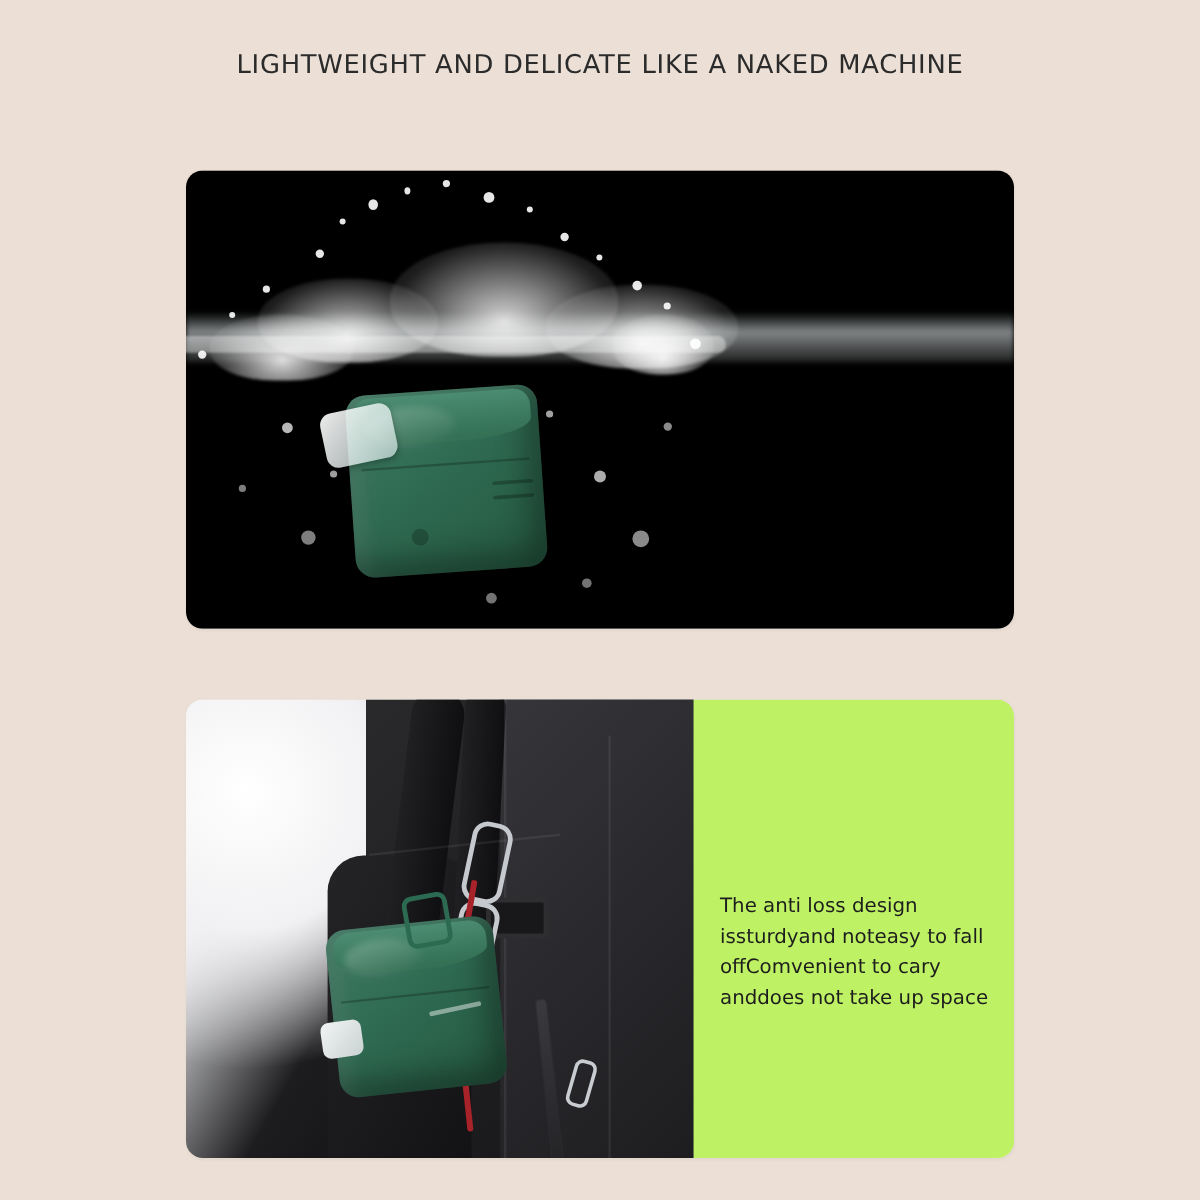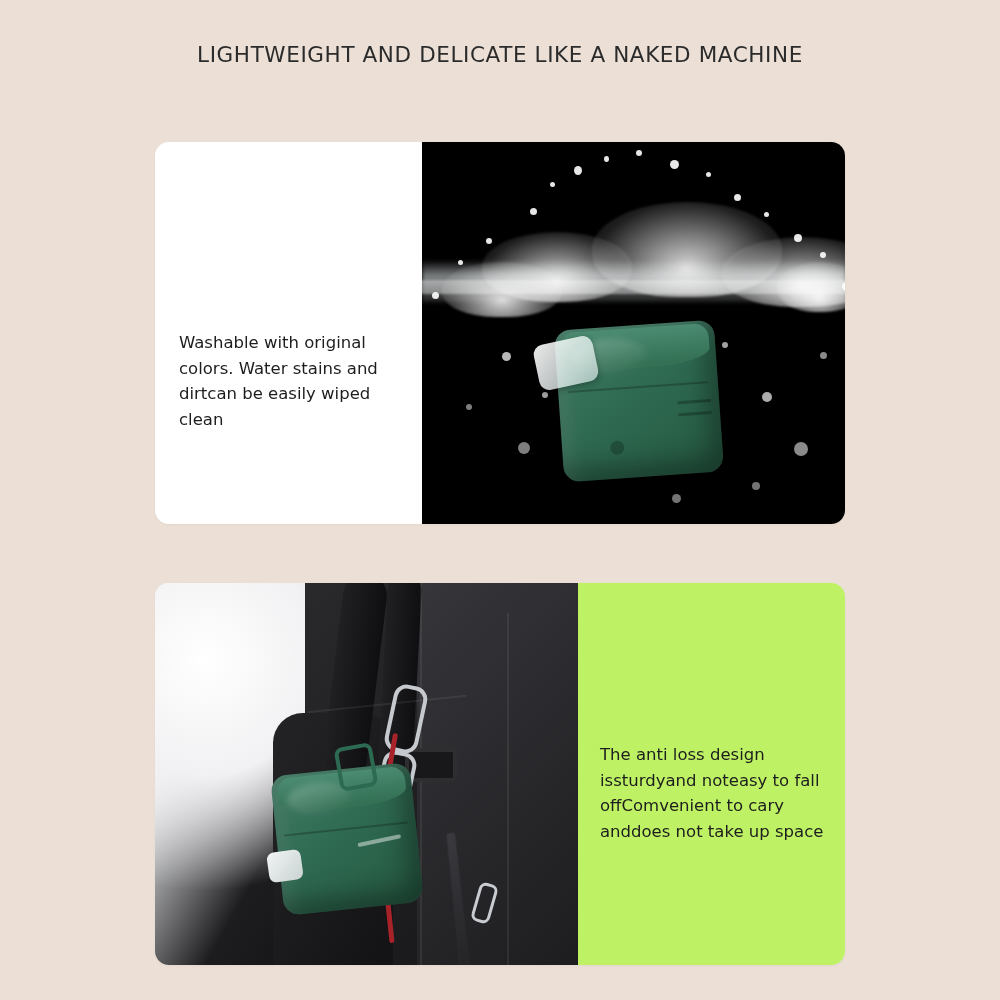--- a/index.html
+++ b/index.html
@@ -228,23 +228,20 @@
 </style>
 </head>
 <body style="background: rgb(236, 224, 214);">
 
 <div class="page">
 
   <div class="headline">LIGHTWEIGHT AND DELICATE LIKE A NAKED MACHINE</div>
 
   <div class="card" id="card-water">
 
-    <div class="text-pane">
-      <div class="card-text" id="water-text">Washable with original colors. Water stains and dirtcan be easily wiped clean</div>
-    </div>
 
     <div class="photo-pane">
       <div class="splash-wrap">
         <div class="water-line"></div>
 
         <div class="crown" style="left:60px;  top:90px;  width:150px; height:70px;"></div>
         <div class="crown" style="left:170px; top:60px;  width:190px; height:95px;"></div>
         <div class="crown" style="left:300px; top:95px;  width:160px; height:70px;"></div>
         <div class="crown" style="left:20px;  top:120px; width:120px; height:55px;"></div>
         <div class="crown" style="left:355px; top:120px; width:85px;  height:50px;"></div>

